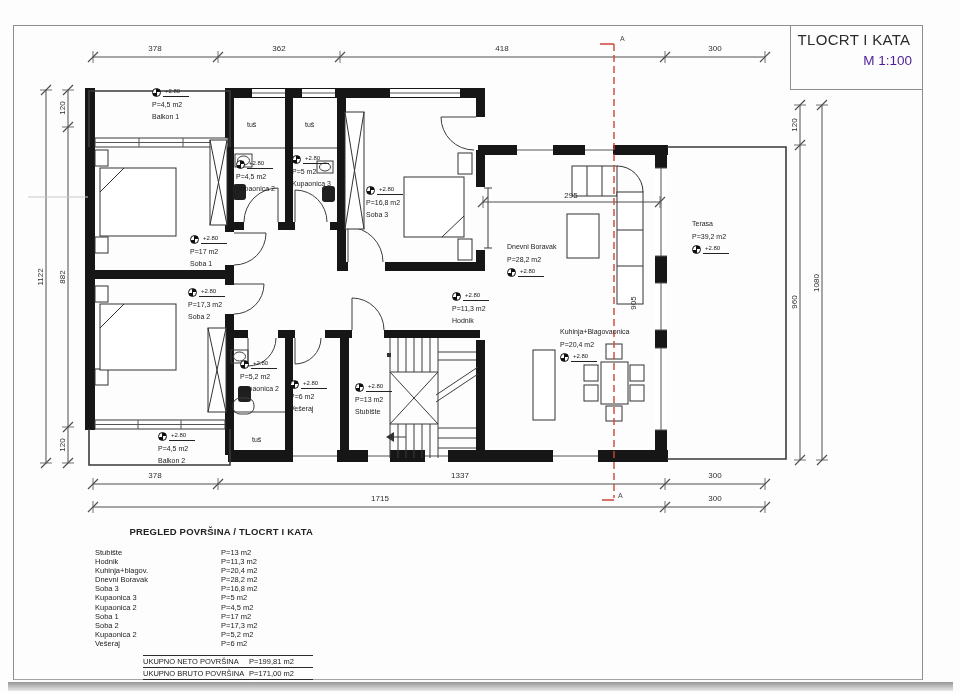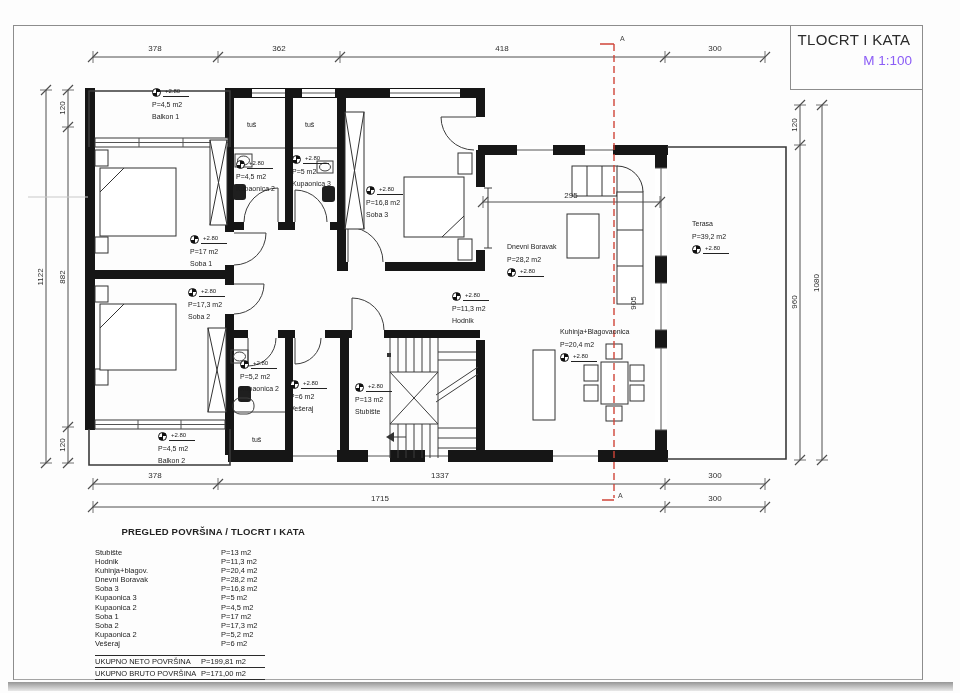--- a/index.html
+++ b/index.html
@@ -12,27 +12,27 @@
   .lvl{display:flex;align-items:center;}
   .lvlc{width:7px;height:7px;border:1px solid #111;border-radius:50%;flex:0 0 auto;
         background:conic-gradient(#111 0 90deg,#fff 90deg 180deg,#111 180deg 270deg,#fff 270deg 360deg);
         margin-right:2px;}
   .lvlv{font-size:6px;line-height:7px;border-bottom:1px solid #222;padding:0 9px 1px 2px;color:#222;}
   .dt{position:absolute;font-size:8px;color:#2e2e2e;transform:translateX(-50%);white-space:nowrap;}
   .dtr{position:absolute;font-size:8px;color:#2e2e2e;transform:translate(-50%,-50%) rotate(-90deg);white-space:nowrap;}
   .seca{position:absolute;font-size:7px;color:#444;}
   .tus{position:absolute;font-size:7px;color:#1c1c1c;}
   .tb-title{position:absolute;left:792px;top:31px;width:124px;text-align:center;font-size:15px;color:#2b2b2b;letter-spacing:.3px;}
-  .tb-scale{position:absolute;left:792px;top:53px;width:120px;text-align:right;font-size:13.5px;color:#8b5cf6;}
+  .tb-scale{position:absolute;left:792px;top:53px;width:120px;text-align:right;font-size:13.5px;color:#4c1d95;}
   .legend{position:absolute;left:95px;top:526px;font-size:7.5px;color:#1c1c1c;}
   .lg-title{font-size:9.5px;font-weight:bold;letter-spacing:.2px;margin-bottom:11px;color:#222;text-align:right;}
   .lg-row{position:relative;height:9.1px;width:210px;}
   .lg-row .l{position:absolute;left:0;top:0;}
   .lg-row .v{position:absolute;left:126px;top:0;}
-  .lg-totals{margin-top:7px;width:170px;border-top:1.4px solid #2a2a2a;}
+  .lg-totals{margin-top:7px;width:170px;border-top:1.4px solid #2a2a2a;margin-left:48px;}
   .lg-total{position:relative;height:11px;border-bottom:1.4px solid #2a2a2a;}
   .lg-total .l{position:absolute;left:0;top:1px;}
   .lg-total .v{position:absolute;left:106px;top:1px;}
   .scanbar{position:absolute;left:8px;top:682px;width:945px;height:9px;
            background:linear-gradient(180deg,#969696,#e9e9e9);filter:blur(.4px);}
 </style>
 </head>
 <body>
 
 <div id="canvas">
@@ -327,21 +327,21 @@
   <div class="tus" style="left:247px;top:121px">tuš</div>
   <div class="tus" style="left:305px;top:121px">tuš</div>
   <div class="tus" style="left:252px;top:436px">tuš</div>
 
   <div class="dt" style="left:155px;top:44px">378</div>
   <div class="dt" style="left:279px;top:44px">362</div>
   <div class="dt" style="left:502px;top:44px">418</div>
   <div class="dt" style="left:715px;top:44px">300</div>
 
   <div class="dt" style="left:155px;top:471px">378</div>
-  <div class="dt" style="left:440px;top:471px">1337</div>
+  <div class="dt" style="left:460px;top:471px">1337</div>
   <div class="dt" style="left:715px;top:471px">300</div>
   <div class="dt" style="left:380px;top:494px">1715</div>
   <div class="dt" style="left:715px;top:494px">300</div>
 
   <div class="dtr" style="left:62px;top:108px">120</div>
   <div class="dtr" style="left:62px;top:277px">882</div>
   <div class="dtr" style="left:62px;top:445px">120</div>
   <div class="dtr" style="left:40px;top:277px">1122</div>
 
   <div class="dtr" style="left:794px;top:125px">120</div>

